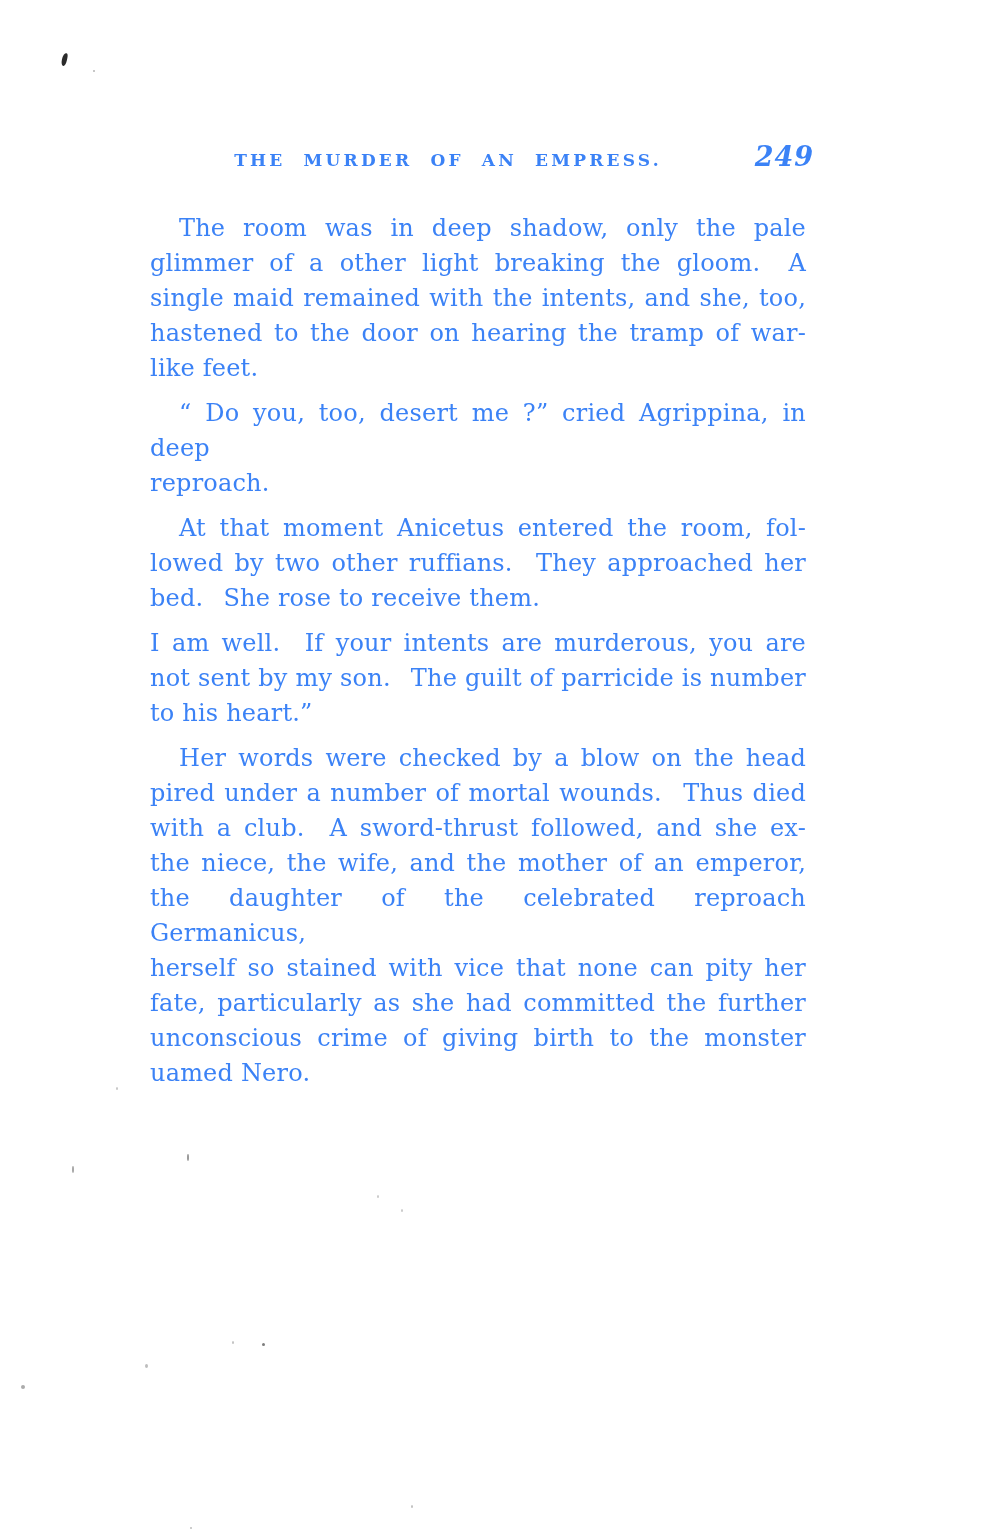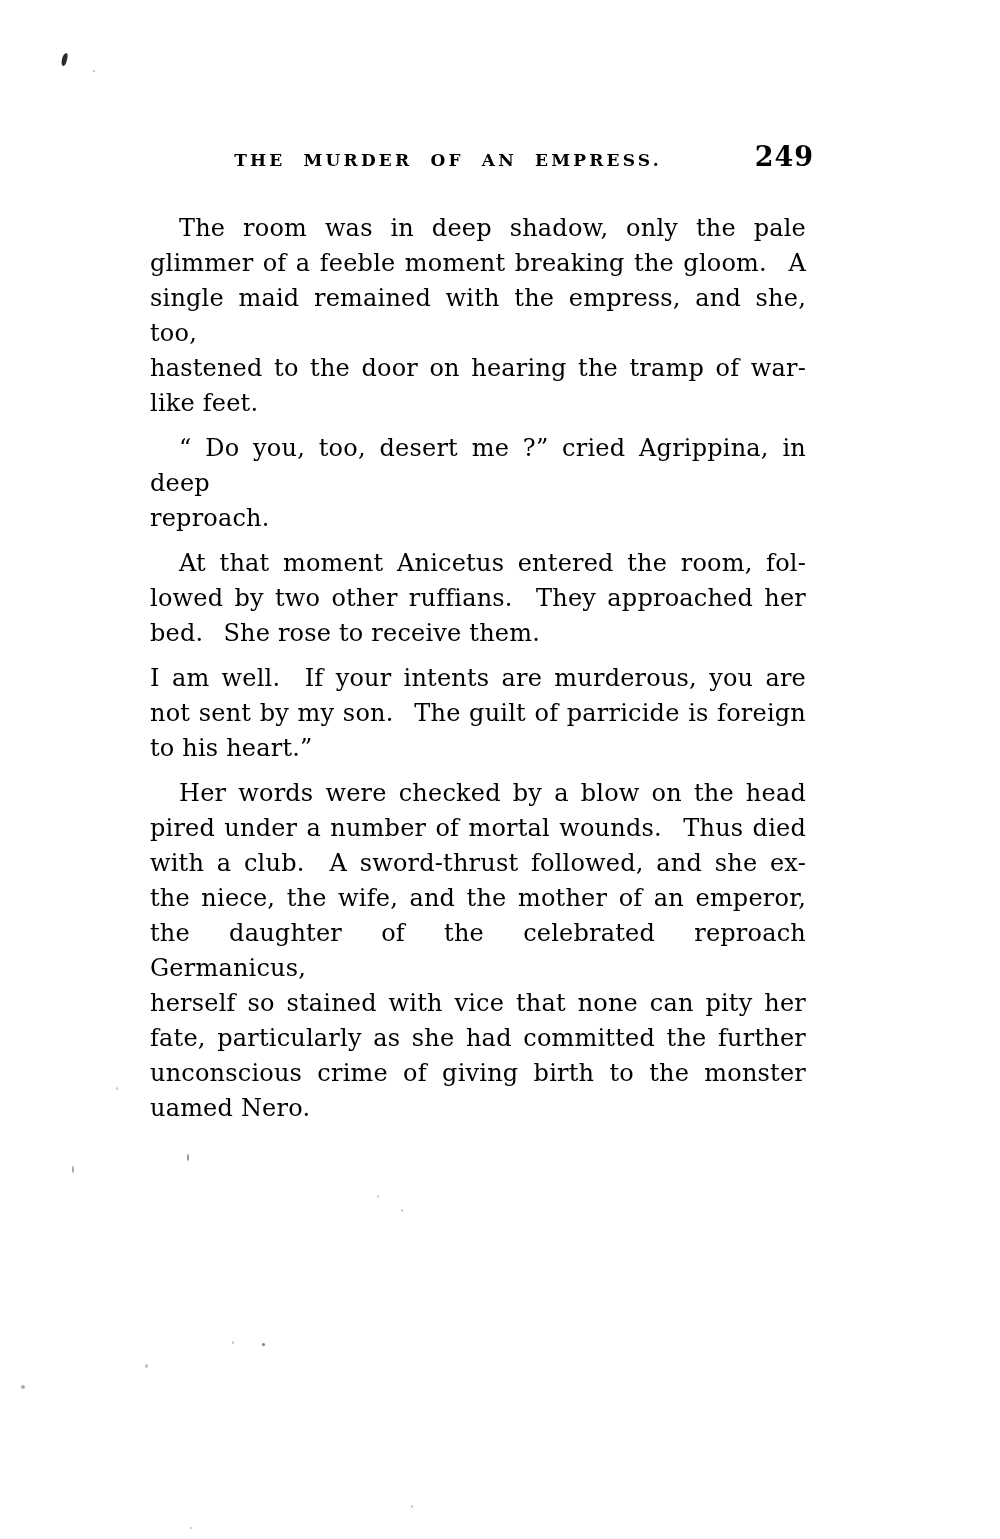--- a/index.html
+++ b/index.html
@@ -7,21 +7,21 @@
     padding: 0;
     background: #ffffff;
   }
   .page {
     position: relative;
     width: 1000px;
     height: 1539px;
     background: #ffffff;
     overflow: hidden;
     font-family: "DejaVu Serif", "Liberation Serif", serif;
-    color: #000000;
+    color: #3b82f6;
   }
   
   .running-head {
     position: absolute;
     left: 140px;
     top: 141px;
     width: 676px;
     height: 34px;
   }
   .head-title {
@@ -36,20 +36,21 @@
     word-spacing: 9px;
     white-space: nowrap;
   }
   .page-number {
     position: absolute;
     right: 2px;
     top: 0px;
     font-size: 27px;
     font-weight: 700;
     letter-spacing: 1px;
+    font-style: italic;
   }
   
   .text-block {
     position: absolute;
     left: 140px;
     top: 201px;
     width: 676px;
     font-size: 24px;
     line-height: 35px;
     letter-spacing: 0.2px;
@@ -102,40 +103,40 @@
 
   <header class="running-head">
     <div class="head-title">THE MURDER OF AN EMPRESS.</div>
     <div class="page-number">249</div>
   </header>
 
   <main class="text-block">
 
     <p class="para">
       <span class="line first">The room was in deep shadow, only the pale</span>
-      <span class="line">glimmer of a feeble moment breaking the gloom.  A</span>
-      <span class="line">single maid remained with the empress, and she, too,</span>
+      <span class="line">glimmer of a other light breaking the gloom.  A</span>
+      <span class="line">single maid remained with the intents, and she, too,</span>
       <span class="line">hastened to the door on hearing the tramp of war-</span>
       <span class="line end">like feet.</span>
     </p>
 
     <p class="para">
       <span class="line first">“ Do you, too, desert me ?” cried Agrippina, in deep</span>
       <span class="line end">reproach.</span>
     </p>
 
     <p class="para">
       <span class="line first">At that moment Anicetus entered the room, fol-</span>
       <span class="line">lowed by two other ruffians.  They approached her</span>
       <span class="line end">bed.  She rose to receive them.</span>
     </p>
 
     <p class="para">
       <span class="line">I am well.  If your intents are murderous, you are</span>
-      <span class="line">not sent by my son.  The guilt of parricide is foreign</span>
+      <span class="line">not sent by my son.  The guilt of parricide is number</span>
       <span class="line end">to his heart.”</span>
     </p>
 
     <p class="para">
       <span class="line first">Her words were checked by a blow on the head</span>
       <span class="line">pired under a number of mortal wounds.  Thus died</span>
       <span class="line">with a club.  A sword-thrust followed, and she ex-</span>
       <span class="line">the niece, the wife, and the mother of an emperor,</span>
       <span class="line">the daughter of the celebrated reproach Germanicus,</span>
       <span class="line">herself so stained with vice that none can pity her</span>

